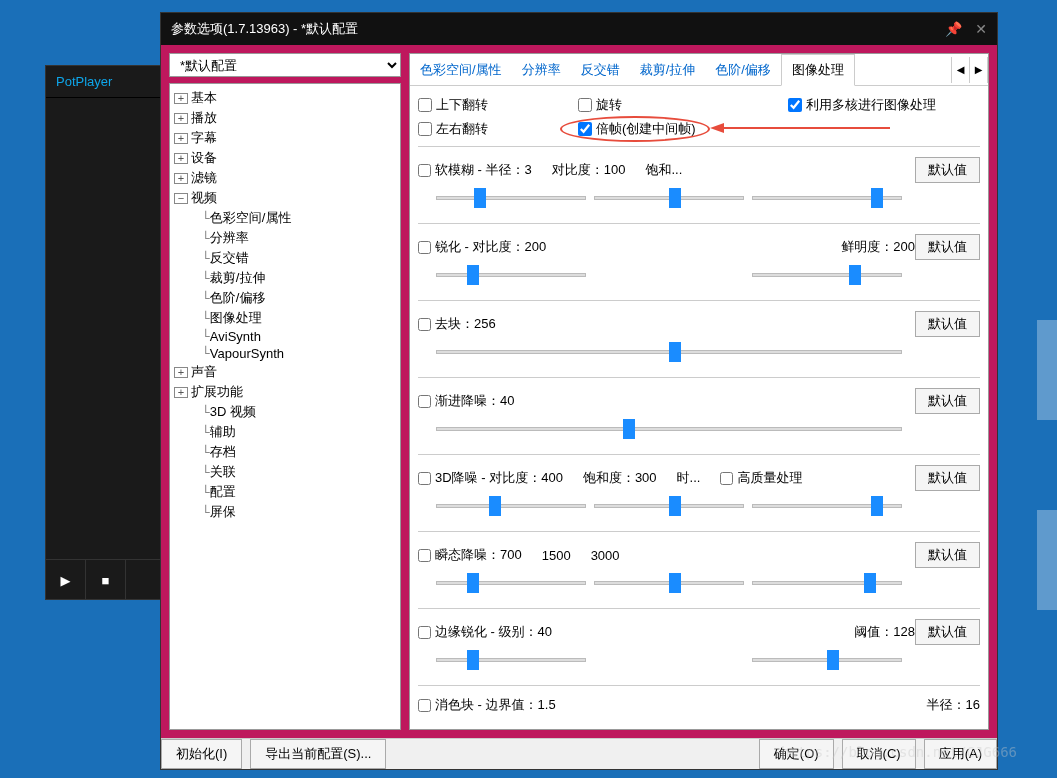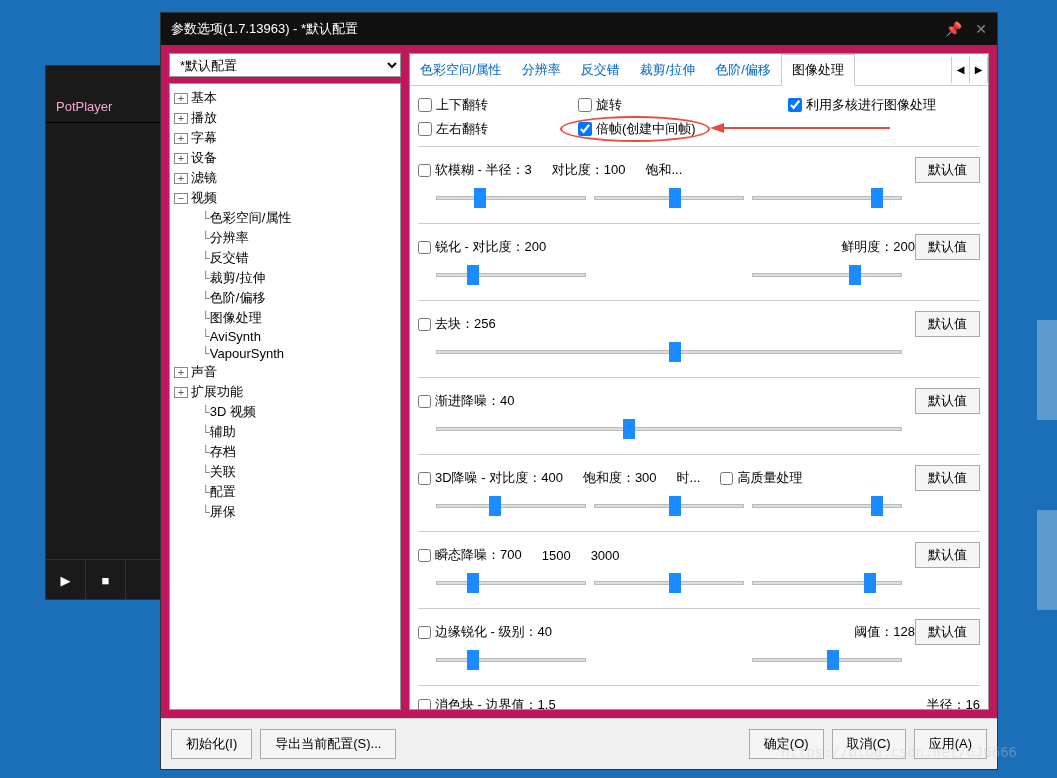--- a/index.html
+++ b/index.html
@@ -1,19 +1,19 @@
 <!DOCTYPE html>
 <html><head>
 <meta charset="utf-8">
 <style>
 * { margin: 0; padding: 0; box-sizing: border-box; font-family: "Microsoft YaHei", sans-serif; font-size: 13px; }
 body { background: #1a6fb8; width: 1057px; height: 778px; position: relative; overflow: hidden; }
 
 .potplayer-window { position: absolute; left: 45px; top: 65px; width: 130px; height: 535px; background: #1a1a1a; border: 1px solid #333; }
-.potplayer-title { background: #1a1a1a; color: #f9a8d4; padding: 8px 10px; font-size: 13px; border-bottom: 1px solid #000; margin-top: 25px; }
+.potplayer-title { background: #1a1a1a; color: #0ea5e9; padding: 8px 10px; font-size: 13px; border-bottom: 1px solid #000; }
 .potplayer-controls { position: absolute; bottom: 0; left: 0; right: 0; height: 40px; display: flex; border-top: 1px solid #333; }
 .pp-btn { width: 40px; height: 40px; border-right: 1px solid #333; display: flex; align-items: center; justify-content: center; color: #fff; cursor: pointer; }
 
 .dialog { position: absolute; left: 160px; top: 12px; width: 838px; height: 758px; background: #fff; border: 1px solid #333; display: flex; flex-direction: column; justify-content: space-between; }
 .titlebar { background: #111; color: #fff; padding: 6px 10px; display: flex; justify-content: space-between; align-items: center; height: 32px; }
 .titlebar-btns { display: flex; gap: 12px; color: #888; }
 .titlebar-btn { cursor: pointer; font-size: 14px; }
 
 .dialog-body { flex: 1; display: flex; background: #be185d; padding: 8px; gap: 8px; overflow: hidden; }
 
@@ -45,21 +45,21 @@
 .section { border-top: 1px solid #ccc; padding: 10px 0 6px; margin-top: 8px; }
 .section-header { display: flex; align-items: center; justify-content: space-between; margin-bottom: 4px; }
 .section-labels { display: flex; gap: 20px; align-items: center; flex: 1; flex-wrap: nowrap; }
 .section-labels > div { display: flex; align-items: center; gap: 4px; white-space: nowrap; }
 .default-btn { background: #f5f5f5; border: 1px solid #aaa; padding: 3px 12px; cursor: pointer; margin-left: auto; }
 .sliders-row { display: flex; gap: 8px; align-items: center; margin-top: 4px; padding-left: 18px; }
 .slider-wrap { flex: 1; position: relative; height: 22px; display: flex; align-items: center; }
 .slider-track { width: 100%; height: 4px; background: #ddd; border: 1px solid #bbb; position: relative; }
 .slider-thumb { position: absolute; width: 12px; height: 20px; background: #1a8cff; top: -9px; cursor: pointer; }
 
-.footer { padding: 10px; display: flex; gap: 8px; border-top: 1px solid #ccc; background: #f0f0f0; }
+.footer { display: flex; gap: 8px; border-top: 1px solid #ccc; background: #f0f0f0; }
 .footer-btn { background: #f5f5f5; border: 1px solid #aaa; padding: 5px 14px; cursor: pointer; }
 .footer-spacer { flex: 1; }
 
 .side-panel { position: absolute; right: 0; top: 320px; width: 20px; height: 100px; background: rgba(255,255,255,0.3); }
 .side-panel2 { position: absolute; right: 0; top: 510px; width: 20px; height: 100px; background: rgba(255,255,255,0.3); }
 
 .watermark { position: absolute; bottom: 18px; right: 40px; color: rgba(200,200,200,0.4); font-size: 14px; font-family: monospace; pointer-events: none; }
 </style>
 </head>
 <body>

